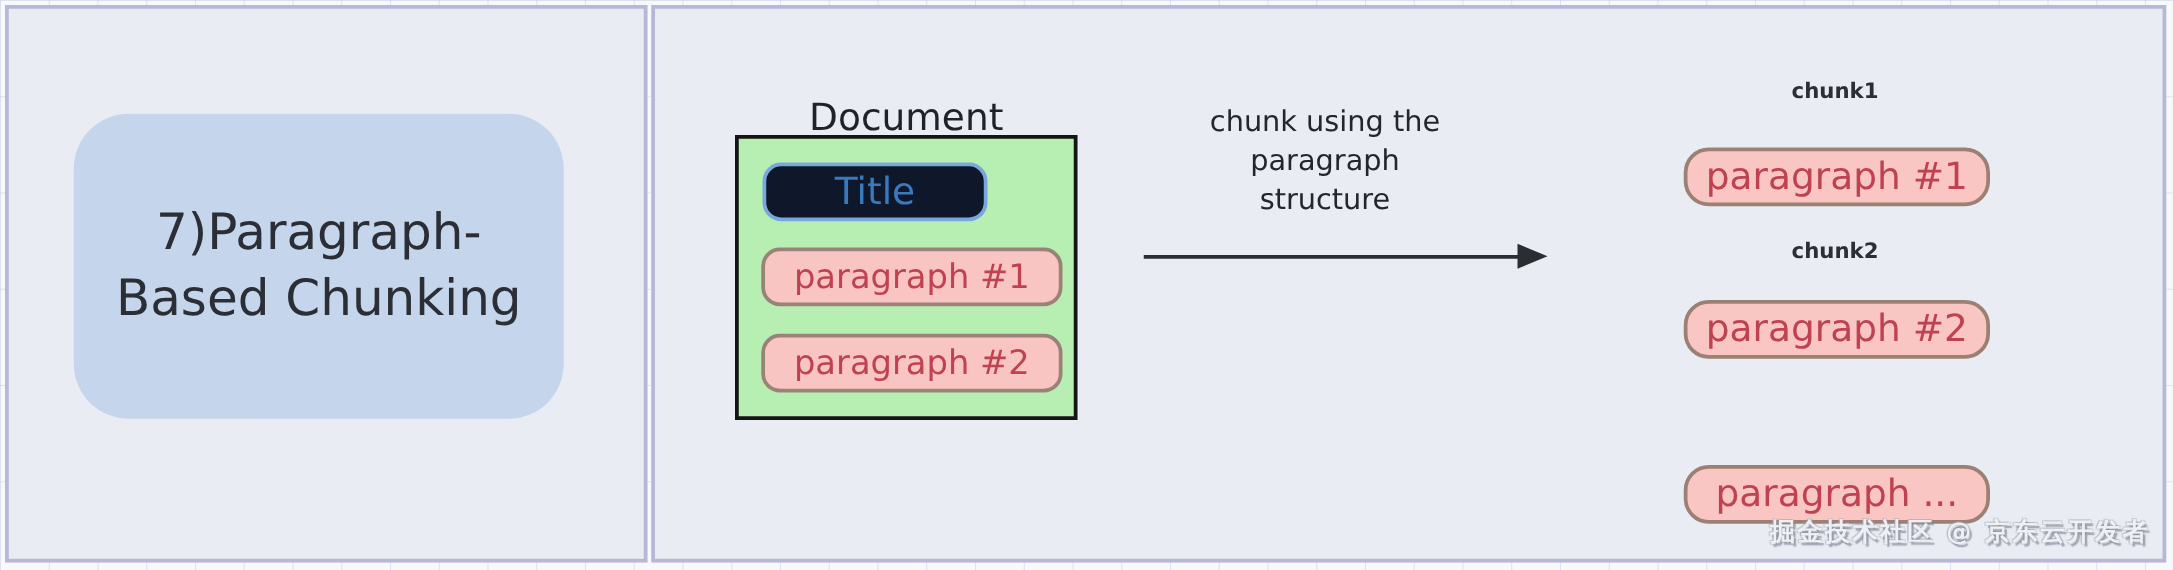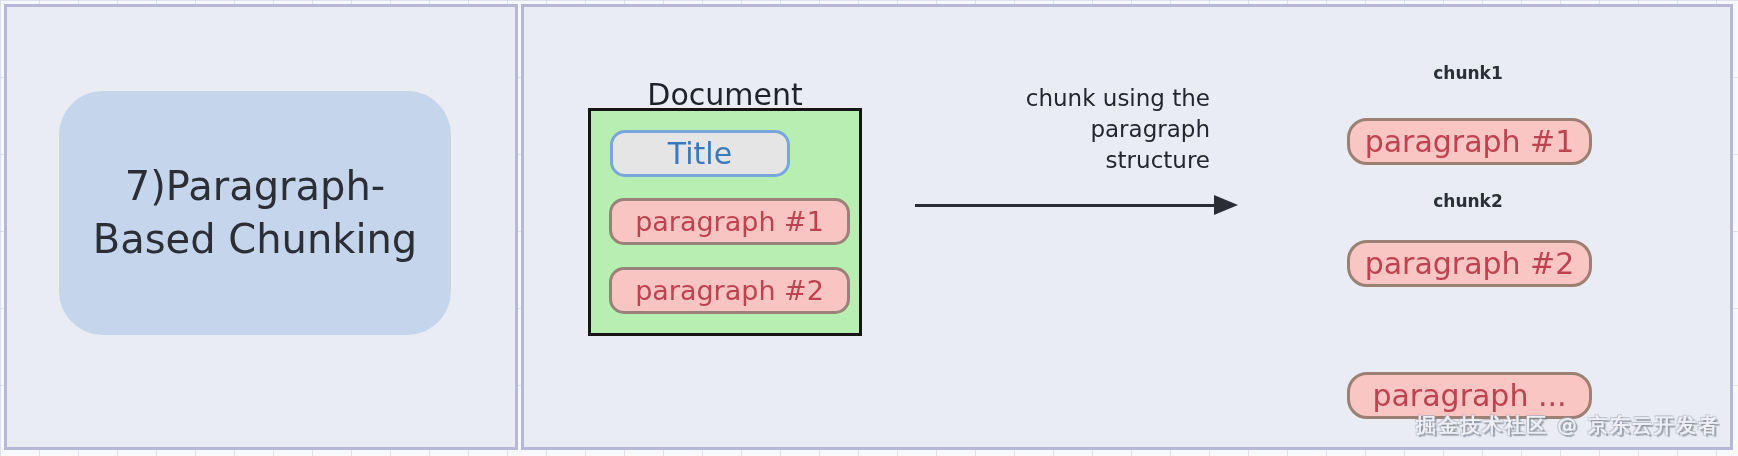--- a/index.html
+++ b/index.html
@@ -50,35 +50,35 @@
   }
   .pill {
     position: absolute;
     box-sizing: border-box;
     display: flex; align-items: center; justify-content: center;
     border-radius: 15px;
     white-space: nowrap;
   }
   .title-pill {
     left: 19px; top: 19px; width: 180px; height: 47px;
-    background: #e5e5e5; border: 3px solid #79a6dd;
+    background: #0f172a; border: 3px solid #79a6dd;
     color: #3a79be; font-size: 30px;
   }
   .para-pill {
     left: 18px; width: 241px; height: 47px;
     background: #f8c5c2; border: 3px solid #9a8278;
     color: #bf4250; font-size: 27px;
   }
   #doc-para-1 { top: 87px; }
   #doc-para-2 { top: 156px; }
 
   
   .arrow-label {
     position: absolute; left: 386px; top: 76px; width: 300px;
-    text-align: right; font-size: 23px; line-height: 31px;
+    text-align: center; font-size: 23px; line-height: 31px;
     color: #23272b; white-space: pre-line;
   }
   .arrow-line {
     position: absolute; left: 391px; top: 197px;
     width: 301px; height: 3px; background: #2a2e33;
   }
   .arrow-head {
     position: absolute; left: 690px; top: 188px;
     width: 0; height: 0;
     border-left: 24px solid #2a2e33;

